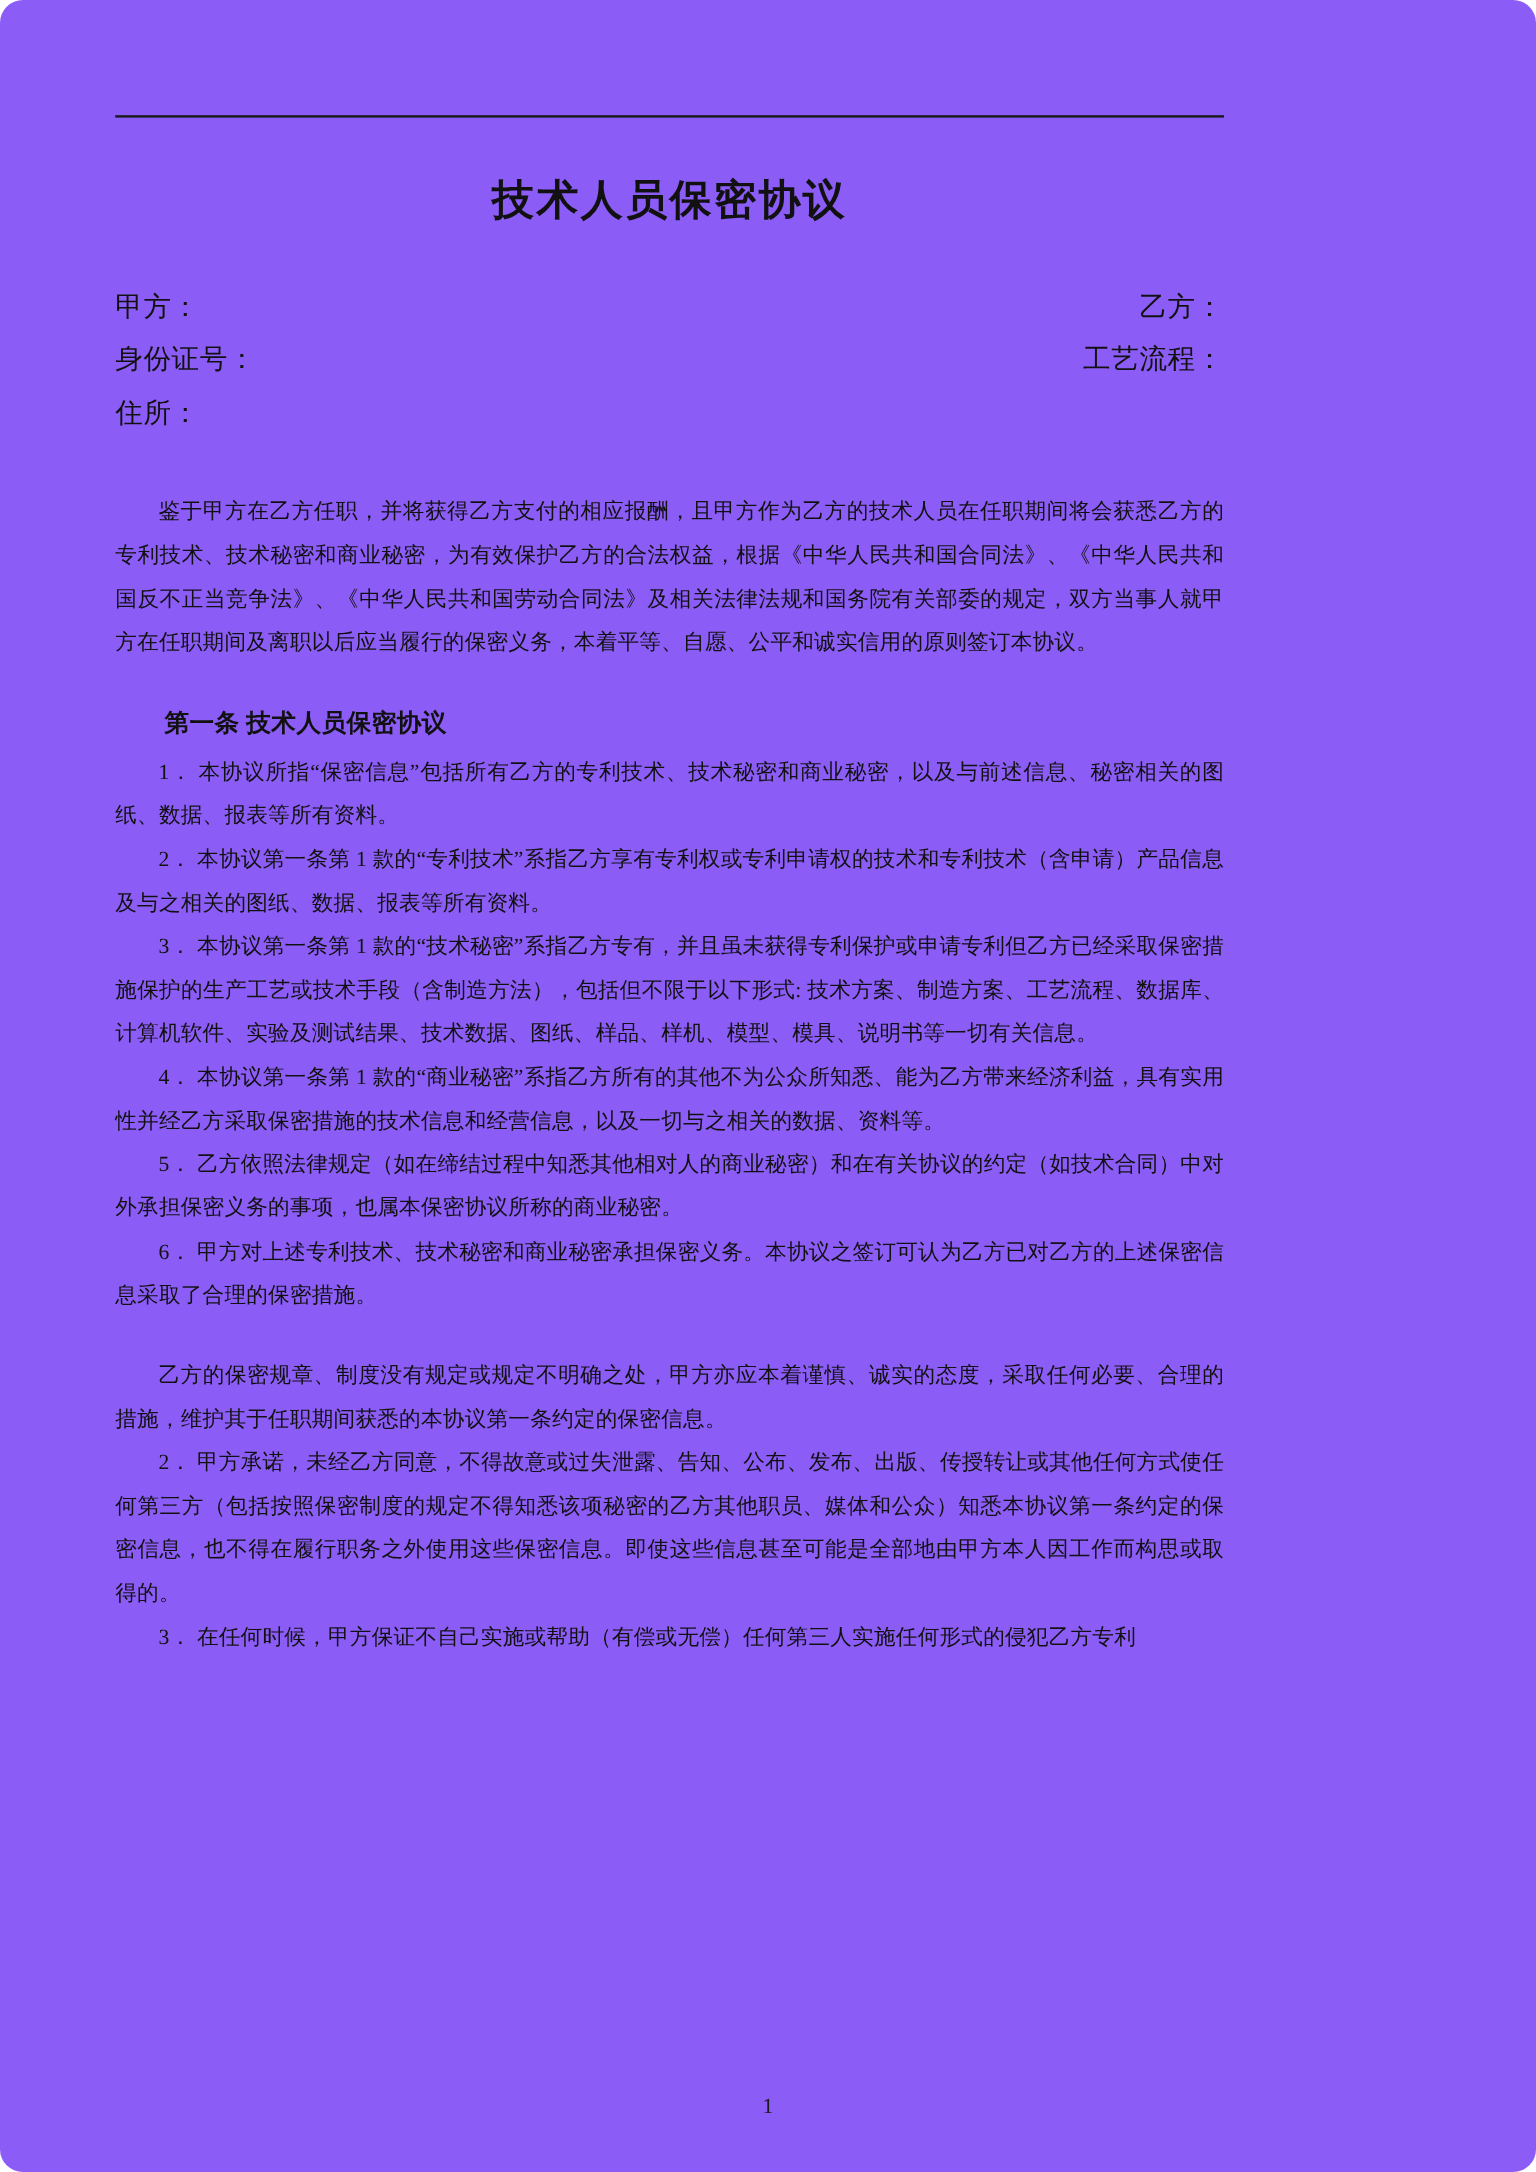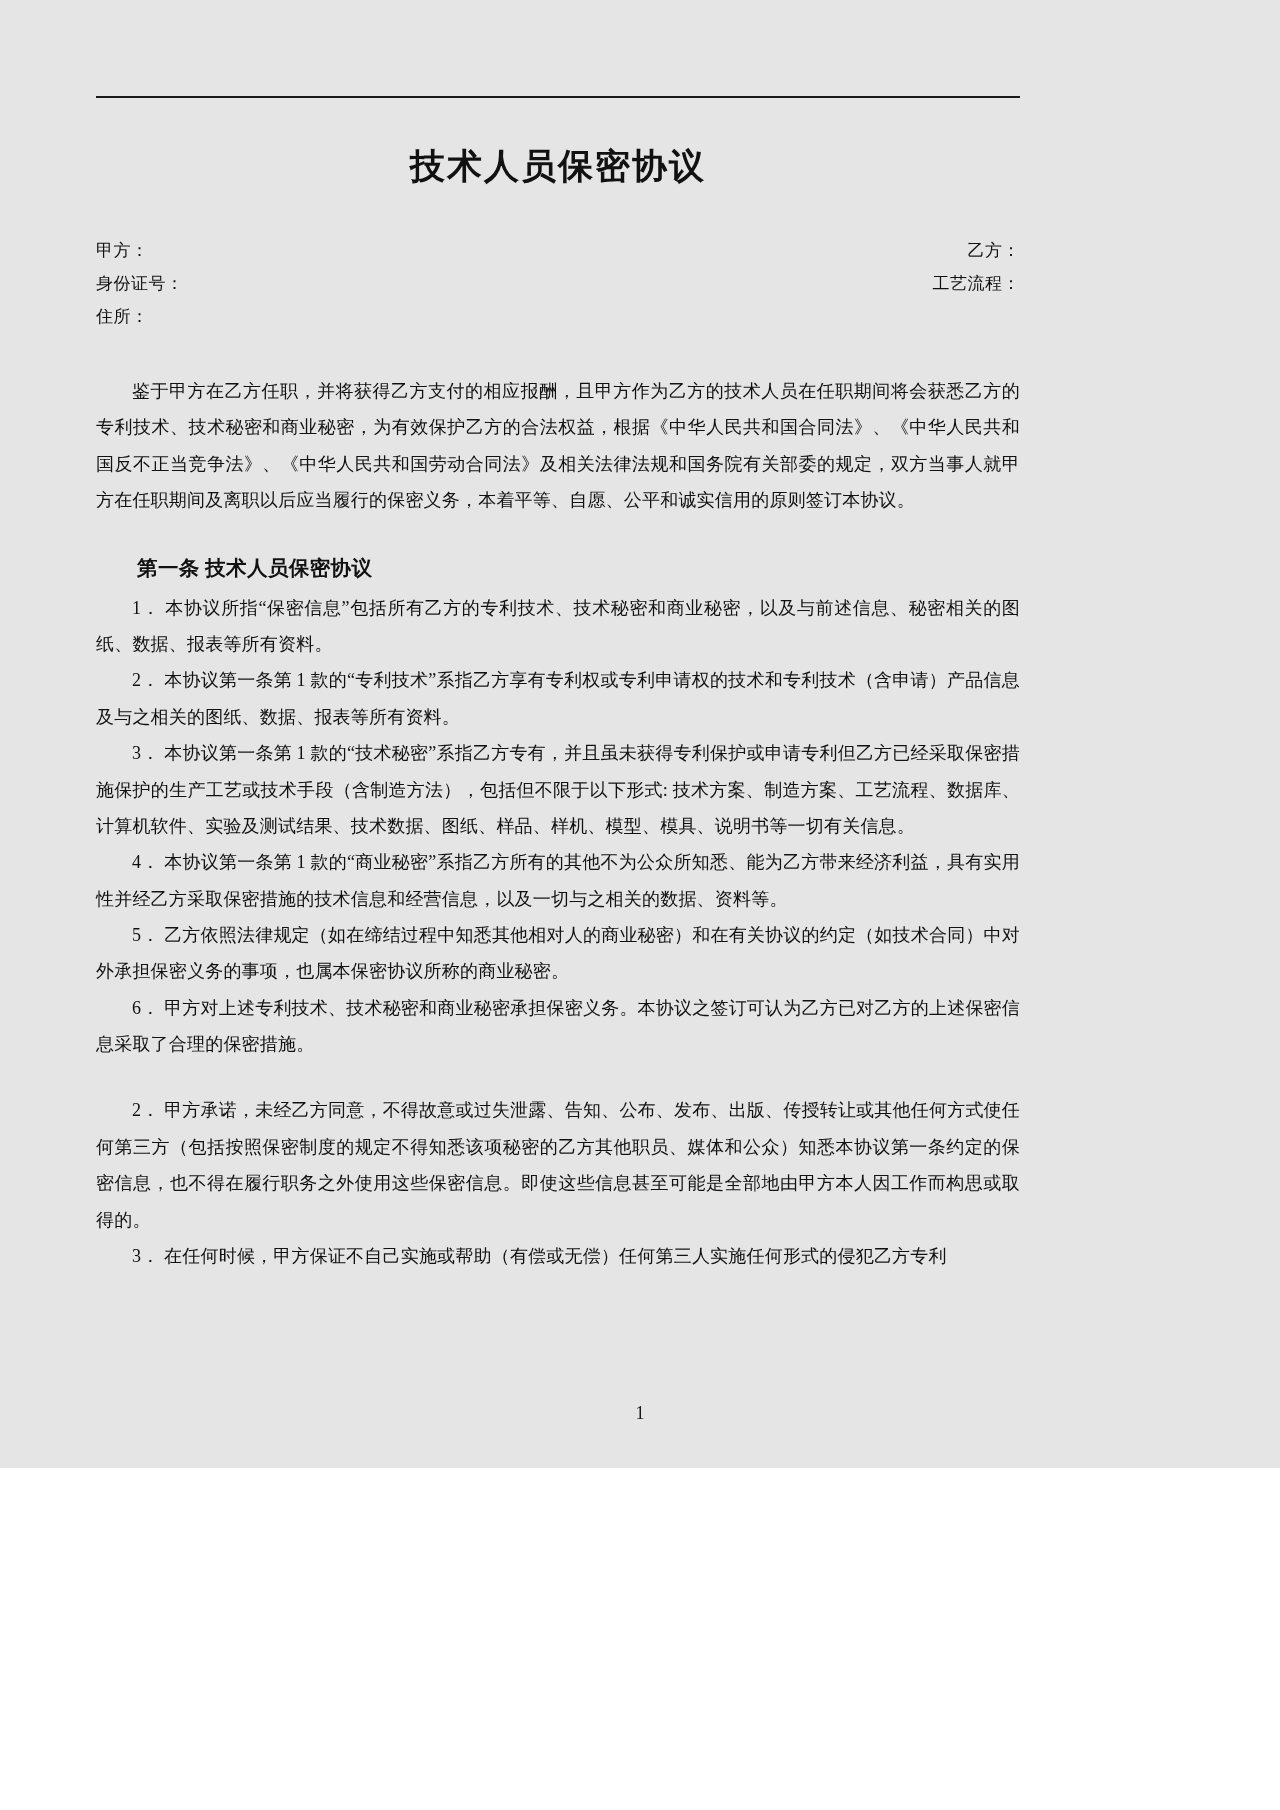--- a/index.html
+++ b/index.html
@@ -7,25 +7,26 @@
     padding: 0;
     background: #ffffff;
   }
   body {
     font-family: "Liberation Serif", "DejaVu Serif", serif;
     color: #111111;
   }
   .page {
     position: relative;
     width: 1280px;
-    height: 1468px;
+    height: 1810px;
     margin: 0 auto;
-    background: #e5e5e5;
+    background: #8b5cf6;
     box-sizing: border-box;
     overflow: hidden;
+    border-radius: 19px;
   }
   .content {
     position: absolute;
     left: 96px;
     top: 0;
     width: 924px;
   }
   .header-rule {
     margin-top: 96px;
     border: 0;
@@ -39,21 +40,21 @@
     letter-spacing: 2px;
     margin: 46px 0 0 0;
     line-height: 1.3;
     font-family: "Liberation Serif", "DejaVu Serif", serif;
   }
   .parties {
     margin-top: 44px;
   }
   .party-row {
     display: flex;
-    font-size: 17px;
+    font-size: 23px;
     line-height: 1.95;
     letter-spacing: 0.5px;
   }
   .party-col-a {
     width: 484px;
     flex: 0 0 484px;
   }
   .party-col-b {
     flex: 1 1 auto;
     text-align: right;
@@ -130,20 +131,21 @@
       <p class="section-heading">第一条 技术人员保密协议</p>
       <p class="body-text clause">1． 本协议所指“保密信息”包括所有乙方的专利技术、技术秘密和商业秘密，以及与前述信息、秘密相关的图纸、数据、报表等所有资料。</p>
       <p class="body-text clause">2． 本协议第一条第 1 款的“专利技术”系指乙方享有专利权或专利申请权的技术和专利技术（含申请）产品信息及与之相关的图纸、数据、报表等所有资料。</p>
       <p class="body-text clause">3． 本协议第一条第 1 款的“技术秘密”系指乙方专有，并且虽未获得专利保护或申请专利但乙方已经采取保密措施保护的生产工艺或技术手段（含制造方法），包括但不限于以下形式: 技术方案、制造方案、工艺流程、数据库、计算机软件、实验及测试结果、技术数据、图纸、样品、样机、模型、模具、说明书等一切有关信息。</p>
       <p class="body-text clause">4． 本协议第一条第 1 款的“商业秘密”系指乙方所有的其他不为公众所知悉、能为乙方带来经济利益，具有实用性并经乙方采取保密措施的技术信息和经营信息，以及一切与之相关的数据、资料等。</p>
       <p class="body-text clause">5． 乙方依照法律规定（如在缔结过程中知悉其他相对人的商业秘密）和在有关协议的约定（如技术合同）中对外承担保密义务的事项，也属本保密协议所称的商业秘密。</p>
       <p class="body-text clause">6． 甲方对上述专利技术、技术秘密和商业秘密承担保密义务。本协议之签订可认为乙方已对乙方的上述保密信息采取了合理的保密措施。</p>
     </div>
 
     <div class="section">
+      <p class="body-text clause-sub">乙方的保密规章、制度没有规定或规定不明确之处，甲方亦应本着谨慎、诚实的态度，采取任何必要、合理的措施，维护其于任职期间获悉的本协议第一条约定的保密信息。</p>
       <p class="body-text clause">2． 甲方承诺，未经乙方同意，不得故意或过失泄露、告知、公布、发布、出版、传授转让或其他任何方式使任何第三方（包括按照保密制度的规定不得知悉该项秘密的乙方其他职员、媒体和公众）知悉本协议第一条约定的保密信息，也不得在履行职务之外使用这些保密信息。即使这些信息甚至可能是全部地由甲方本人因工作而构思或取得的。</p>
       <p class="body-text clause">3． 在任何时候，甲方保证不自己实施或帮助（有偿或无偿）任何第三人实施任何形式的侵犯乙方专利</p>
     </div>
 
   </div>
 
   <div class="page-number">1</div>
 </div>
 
 </body></html>

